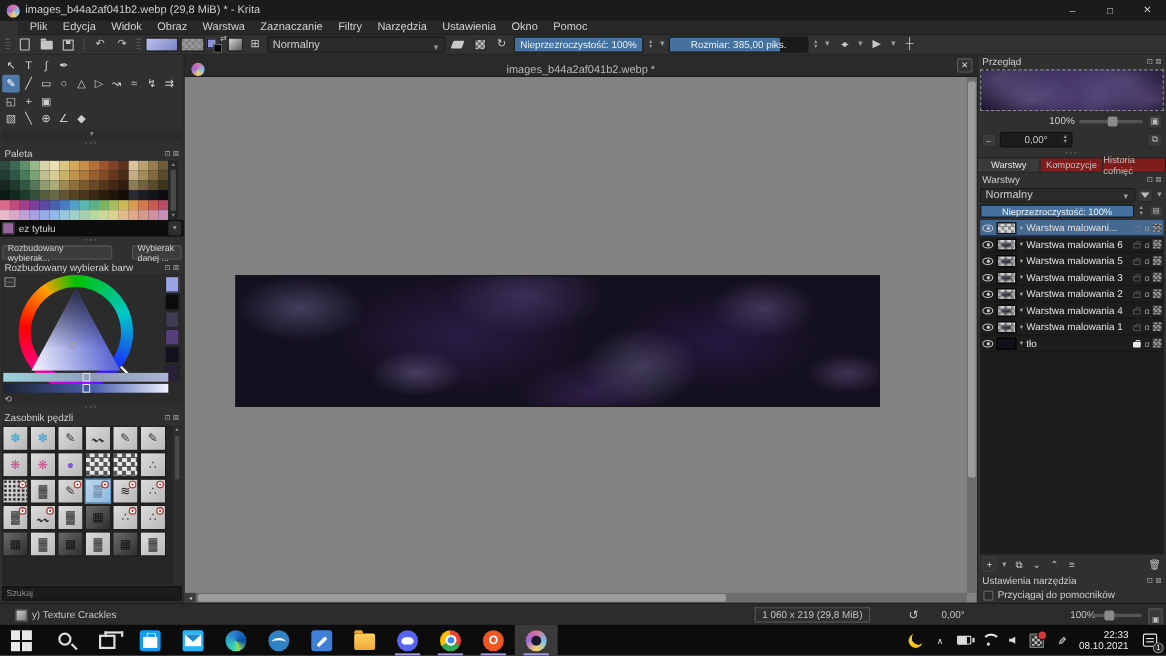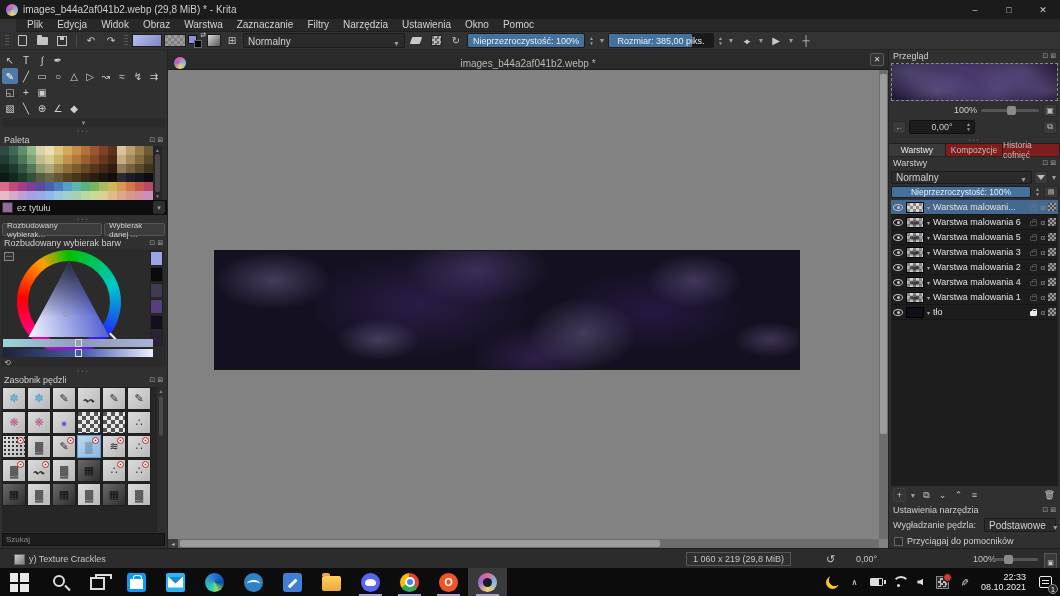--- a/index.html
+++ b/index.html
@@ -36,21 +36,21 @@
 .preset-mini{width:14px;height:13px;border:1px solid #1d1d1d;background:linear-gradient(135deg,#d8d8d8,#8a8a8a 60%,#5a5a5a)}
 .kcombo{height:15px;background:#2b2b2b;border:1px solid #1c1c1c;border-radius:2px;display:flex;align-items:flex-end;padding:0 4px;color:#d0d0d0}
 .kcombo .car{margin-left:auto;font-size:7px;color:#9a9a9a;padding-left:6px}
 #blend-combo{width:162px}
 .eraser-ico{width:10px;height:7px;background:#c8c8c8;transform:skewX(-20deg);border-radius:1px}
 .alpha-ico{width:11px;height:11px;background:repeating-conic-gradient(#bbb 0 25%,#666 0 50%);background-size:5px 5px;border:1px solid #222}
 .kslider{position:relative;height:15px;border:1px solid #1c1c1c;background:#191919;border-radius:2px;overflow:hidden}
 .kslider .fill{position:absolute;left:0;top:0;bottom:0;background:#44719d}
 .kslider .lab{position:absolute;inset:0;display:flex;align-items:center;justify-content:center;font-size:9px;color:#e8eef5;white-space:nowrap}
 #op-slider{width:118px}
-#size-slider{width:106px}
+#size-slider{width:127px}
 .spin{display:flex;flex-direction:column;justify-content:center;height:15px;width:9px;color:#9a9a9a;font-size:5px;line-height:5px;text-align:center}
 .mini-car{font-size:7px;color:#9a9a9a;width:8px;text-align:center}
 .mirror-ico{font-size:9px;letter-spacing:-2px;color:#c8c8c8}
 
 
 #workspace{position:absolute;left:0;top:50px;width:1060px;height:498px;display:flex}
 #left-dock{width:168px;background:#303030;border-right:1px solid #222;display:flex;flex-direction:column;overflow:hidden}
 #right-dock{width:172px;background:#303030;border-left:1px solid #222;display:flex;flex-direction:column;overflow:hidden}
 #center{flex:1;display:flex;flex-direction:column;min-width:0}
 
@@ -76,21 +76,21 @@
 #swatch-row .swname{font-size:9px;color:#cfcfcf;margin-left:4px}
 #swatch-row .car{margin-left:auto;width:12px;height:13px;background:#2e2e2e;border-radius:2px;display:flex;align-items:center;justify-content:center;font-size:6px;color:#999}
 #concept-row{height:16px;display:flex;align-items:center;padding:0 3px;gap:3px;flex:none}
 .pal-ico{width:13px;height:9px;border:1px solid #555;background:linear-gradient(90deg,#d66 0 25%,#dd6 0 50%,#6ad 0 75%,#a6d 0);border-radius:1px}
 #concept-row .pname{font-size:9px;color:#cfcfcf}
 #concept-row .btns{margin-left:auto;display:flex;gap:2px}
 .sqbtn{width:13px;height:12px;background:#3a3a3a;border:1px solid #2a2a2a;border-radius:2px;display:flex;align-items:center;justify-content:center;font-size:7px;color:#bbb}
 .sqbtn.red{color:#c05050}
 
 
-#sel-tabs{height:15px;display:flex;gap:2px;padding:1px 2px;flex:none}
+#sel-tabs{height:15px;display:flex;gap:18px;padding:1px 2px;flex:none}
 .seltab{flex:none;background:#3c3c3c;border:1px solid #565656;border-radius:2px;font-size:8px;color:#d0d0d0;display:flex;align-items:center;justify-content:center;padding:0 4px}
 
 
 #wheel-area{height:118px;position:relative;flex:none;background:#2b2b2b;margin:0 1px}
 .menu-sq{position:absolute;left:3px;top:3px;width:10px;height:9px;border:1px solid #888;background:linear-gradient(#666 0 0) center/6px 1px no-repeat,#333}
 #wheel{position:absolute;left:16px;top:1px;width:104px;height:104px;border-radius:50%;background:conic-gradient(from 0deg,#00c000,#00c8c8 70deg,#2020ff 135deg,#b000ff 180deg,#ff0080 230deg,#ff0000 275deg,#ffa000 325deg,#00c000)}
 #wheel .hole{position:absolute;left:11px;top:11px;width:82px;height:82px;border-radius:50%;background:#2b2b2b}
 #tri{position:absolute;left:24px;top:12px;width:88px;height:80px;clip-path:polygon(50% 2%,4% 95%,96% 95%);background:linear-gradient(to bottom,rgba(22,24,36,.85),rgba(22,24,36,0) 70%),linear-gradient(75deg,#ffffff,#7c86dc 60%,#2330c0)}
 #tri-marker{position:absolute;left:62px;top:62px;width:6px;height:6px;border:1px solid #999;border-radius:50%}
 #ring-tick{position:absolute;left:95px;top:82px;width:2px;height:9px;background:#eee;transform:rotate(-45deg)}
@@ -756,27 +756,20 @@
       <div class="lbtn plain">≡</div>
       <div class="lbtn plain trash">🗑</div>
     </div>
     <div class="docker-title">
       <span>Ustawienia narzędzia</span>
       <span class="dticons">
           <span>⊡</span>
           <span>⊠</span>
         </span>
     </div>
-    <div id="smoothing-row">
-      <span class="lab">Wygładzanie pędzla:</span>
-      <div class="kcombo" id="smoothing-combo">
-        <span>Podstawowe</span>
-        <span class="car">▼</span>
-      </div>
-    </div>
     <div id="snap-row">
       <div class="chk"></div>
       <span class="lab">Przyciągaj do pomocników</span>
     </div>
   </div>
 </div>
 
 <div id="statusbar">
   <div id="sb-brush">
     <div class="bicon"></div>

